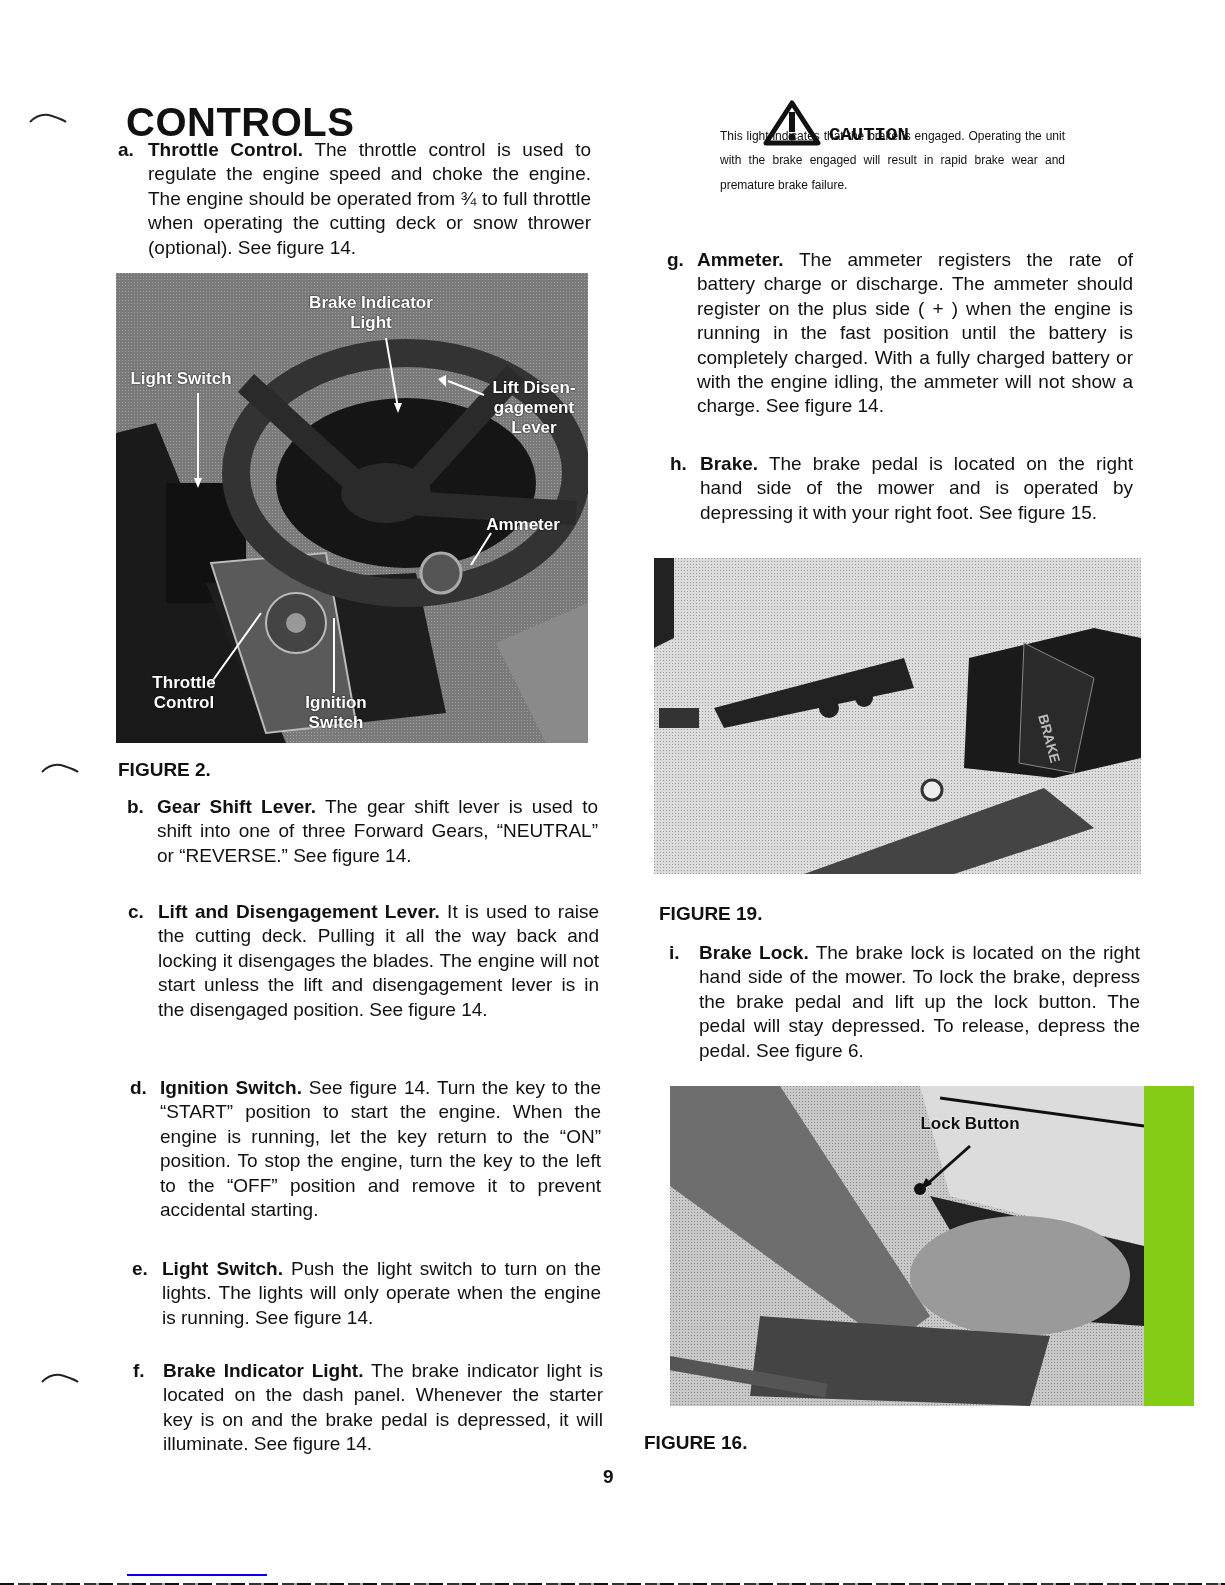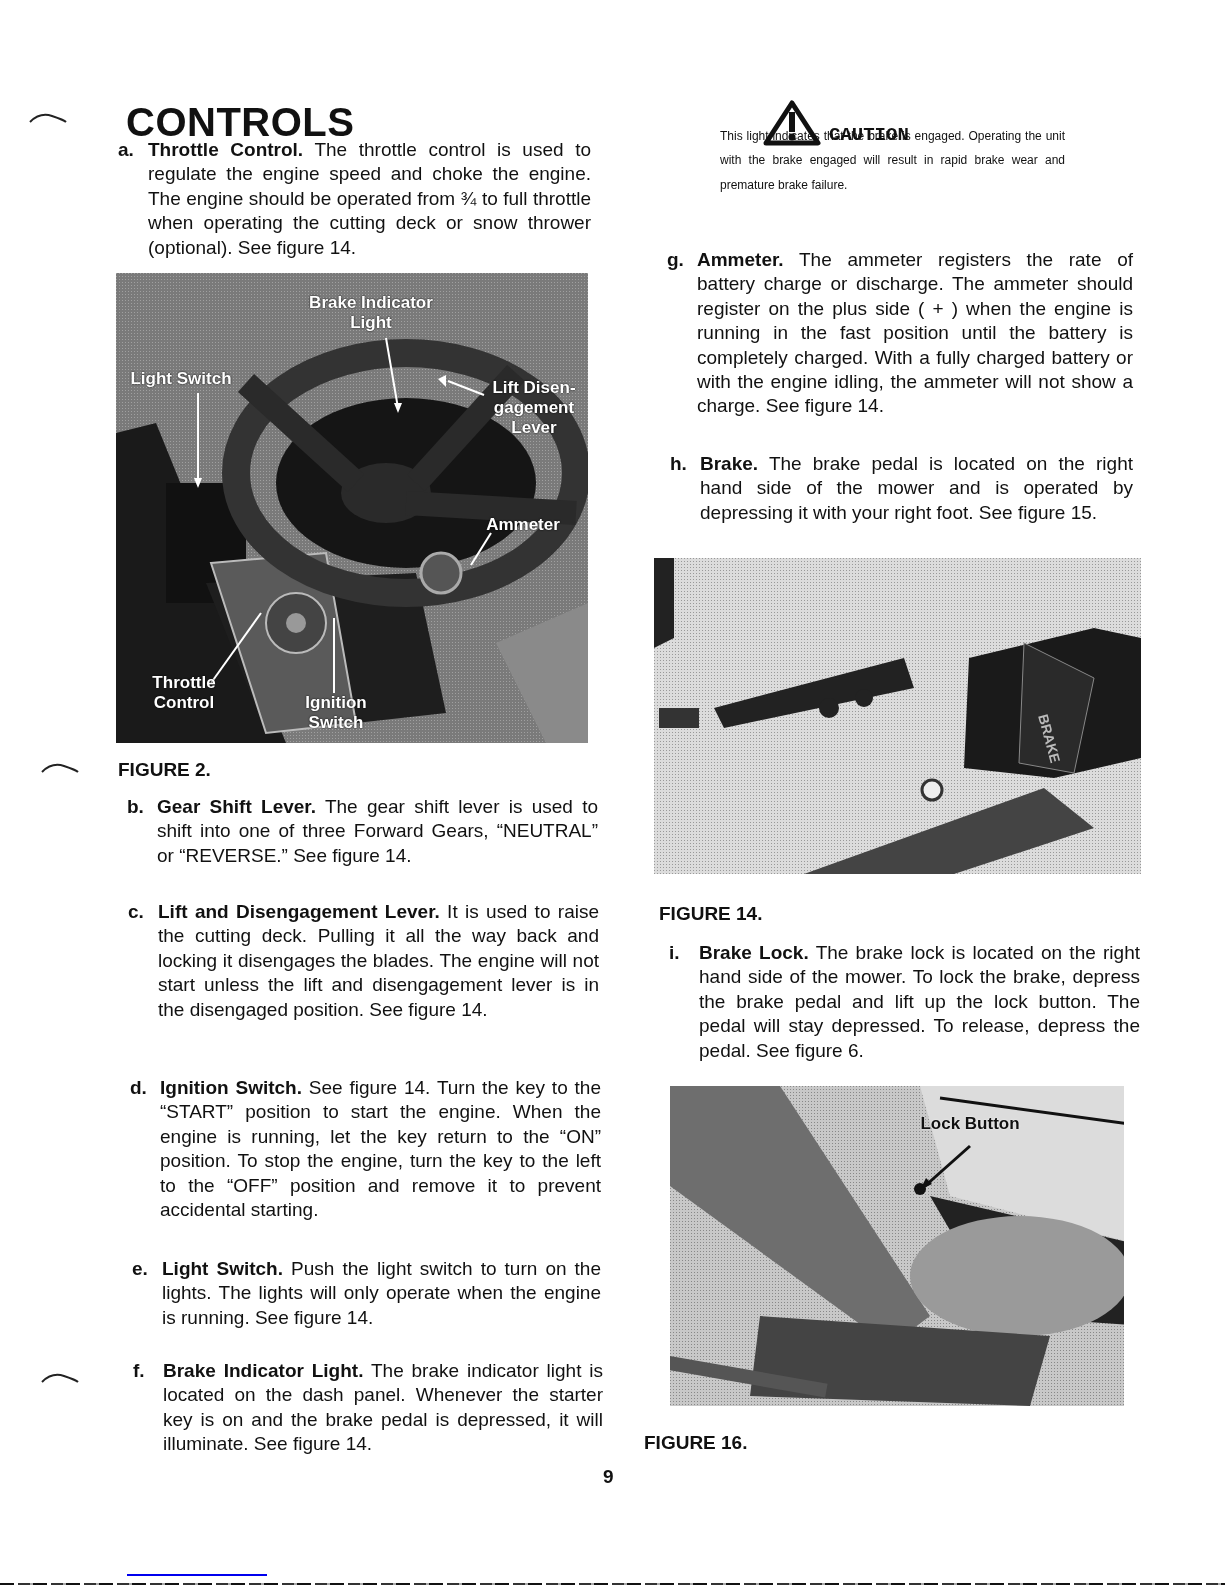--- a/index.html
+++ b/index.html
@@ -159,29 +159,29 @@
     <circle cx="175" cy="150" r="10" fill="#222"></circle>
     <circle cx="210" cy="140" r="9" fill="#222"></circle>
     <polygon points="315,100 440,70 487,80 487,200 400,220 310,210" fill="#1a1a1a"></polygon>
     <polygon points="370,85 440,120 420,215 365,205" fill="#2a2a2a" stroke="#888"></polygon>
     <text x="390" y="170" fill="#bbb" font-family="Liberation Sans, sans-serif" font-size="14" font-weight="bold" transform="rotate(75 395 160)">BRAKE</text>
     <circle cx="278" cy="232" r="10" fill="#eee" stroke="#333" stroke-width="3"></circle>
     <polygon points="150,316 390,230 440,270 300,316" fill="#444"></polygon>
   </svg>
 </div>
 
-<div class="caption" style="left:659px;top:903px;">FIGURE 14.</div>
+<div class="caption" style="left:659px;top:903px;">FIGURE 19.</div>
 
 <div class="item" style="left:699px;top:941px;width:441px;">
   <span class="letter">i.</span>
   <span class="lead">Brake Lock.</span>
   <span>The brake lock is located on the right hand side of the mower. To lock the brake, depress the brake pedal and lift up the lock button. The pedal will stay depressed. To release, depress the pedal. See figure 6.</span>
 </div>
 
-<div class="photo" style="left:670px;top:1086px;width:454px;height:320px;background:#fde047;">
+<div class="photo" style="left:670px;top:1086px;width:524px;height:320px;background:#84cc16;">
   <svg width="474" height="320" viewBox="0 0 474 320">
     <defs>
       <pattern id="dots3" width="3" height="3" patternUnits="userSpaceOnUse">
           <rect width="3" height="3" fill="#c8c8c8"></rect>
           <rect width="1" height="1" fill="#888"></rect>
         </pattern>
     </defs>
     <rect width="474" height="320" fill="url(#dots3)"></rect>
     <polygon points="0,0 110,0 260,230 220,260 0,100" fill="#6e6e6e"></polygon>
     <polygon points="250,0 474,0 474,160 280,110" fill="#dcdcdc"></polygon>

